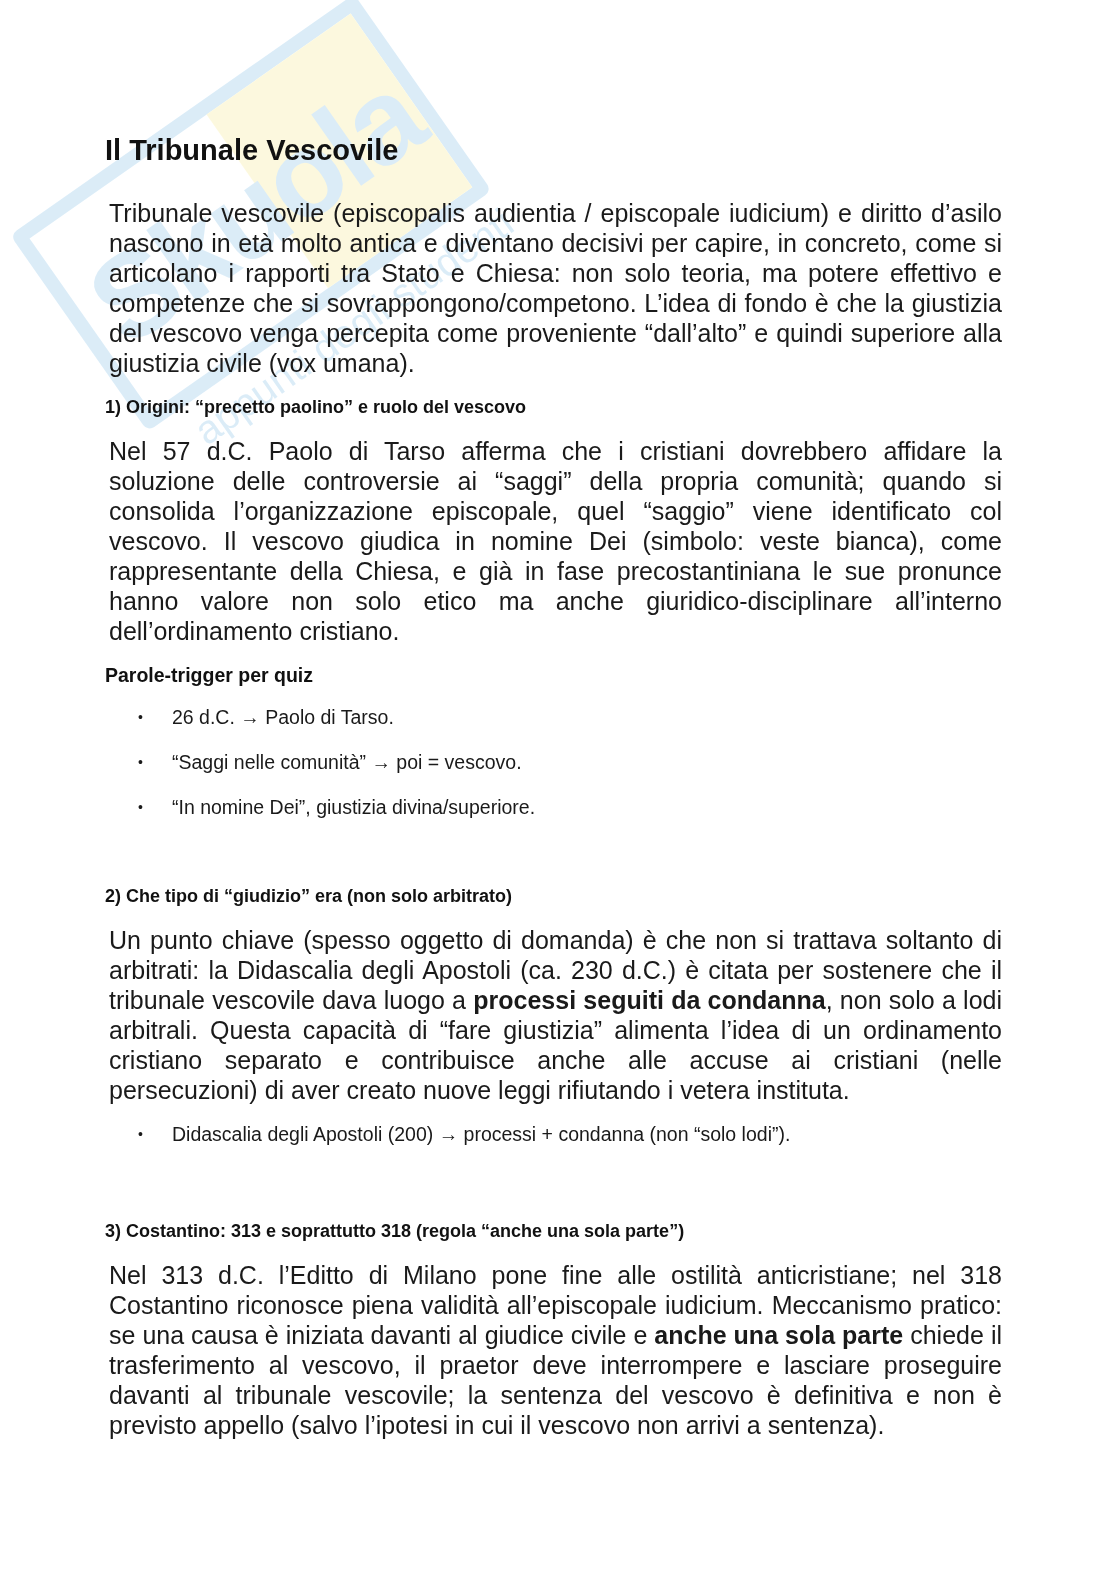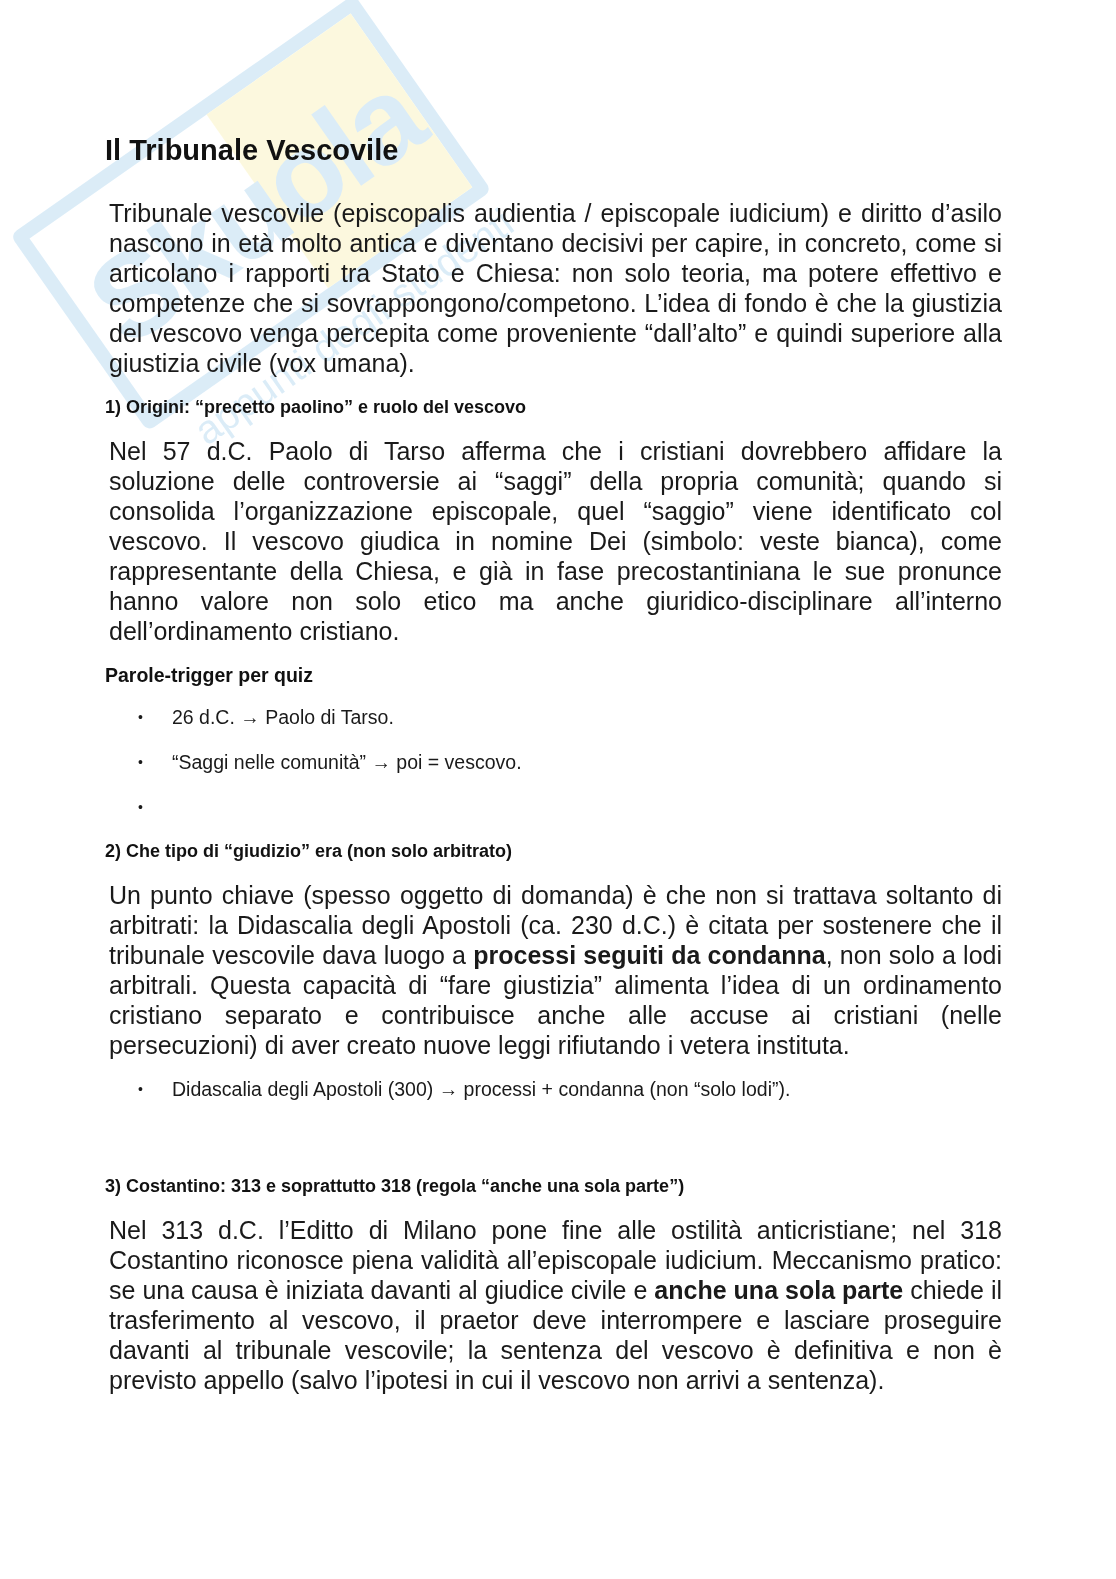--- a/index.html
+++ b/index.html
@@ -135,33 +135,34 @@
       <li>
         <span class="bullet">•</span>
         <span>26 d.C. → Paolo di Tarso.</span>
       </li>
       <li>
         <span class="bullet">•</span>
         <span>“Saggi nelle comunità” → poi = vescovo.</span>
       </li>
       <li>
         <span class="bullet">•</span>
+        <span>“In nomine Dei”, giustizia divina/superiore.</span>
       </li>
     </ul>
   </section>
 
   <div class="gap-large"></div>
 
   <section>
     <h2>2) Che tipo di “giudizio” era (non solo arbitrato)</h2>
     <p><span>Un punto chiave (spesso oggetto di domanda) è che non si trattava soltanto di arbitrati: la Didascalia degli Apostoli (ca. 230 d.C.) è citata per sostenere che il tribunale vescovile dava luogo a </span><b>processi seguiti da condanna</b><span>, non solo a lodi arbitrali. Questa capacità di “fare giustizia” alimenta l’idea di un ordinamento cristiano separato e contribuisce anche alle accuse ai cristiani (nelle persecuzioni) di aver creato nuove leggi rifiutando i vetera instituta.</span></p>
     <ul>
       <li>
         <span class="bullet">•</span>
-        <span>Didascalia degli Apostoli (300) → processi + condanna (non “solo lodi”).</span>
+        <span>Didascalia degli Apostoli (200) → processi + condanna (non “solo lodi”).</span>
       </li>
     </ul>
   </section>
 
   <div class="gap-xlarge"></div>
 
   <section>
     <h2>3) Costantino: 313 e soprattutto 318 (regola “anche una sola parte”)</h2>
     <p><span>Nel 313 d.C. l’Editto di Milano pone fine alle ostilità anticristiane; nel 318 Costantino riconosce piena validità all’episcopale iudicium. Meccanismo pratico: se una causa è iniziata davanti al giudice civile e </span><b>anche una sola parte</b><span> chiede il trasferimento al vescovo, il praetor deve interrompere e lasciare proseguire davanti al tribunale vescovile; la sentenza del vescovo è definitiva e non è previsto appello (salvo l’ipotesi in cui il vescovo non arrivi a sentenza).</span></p>
   </section>

